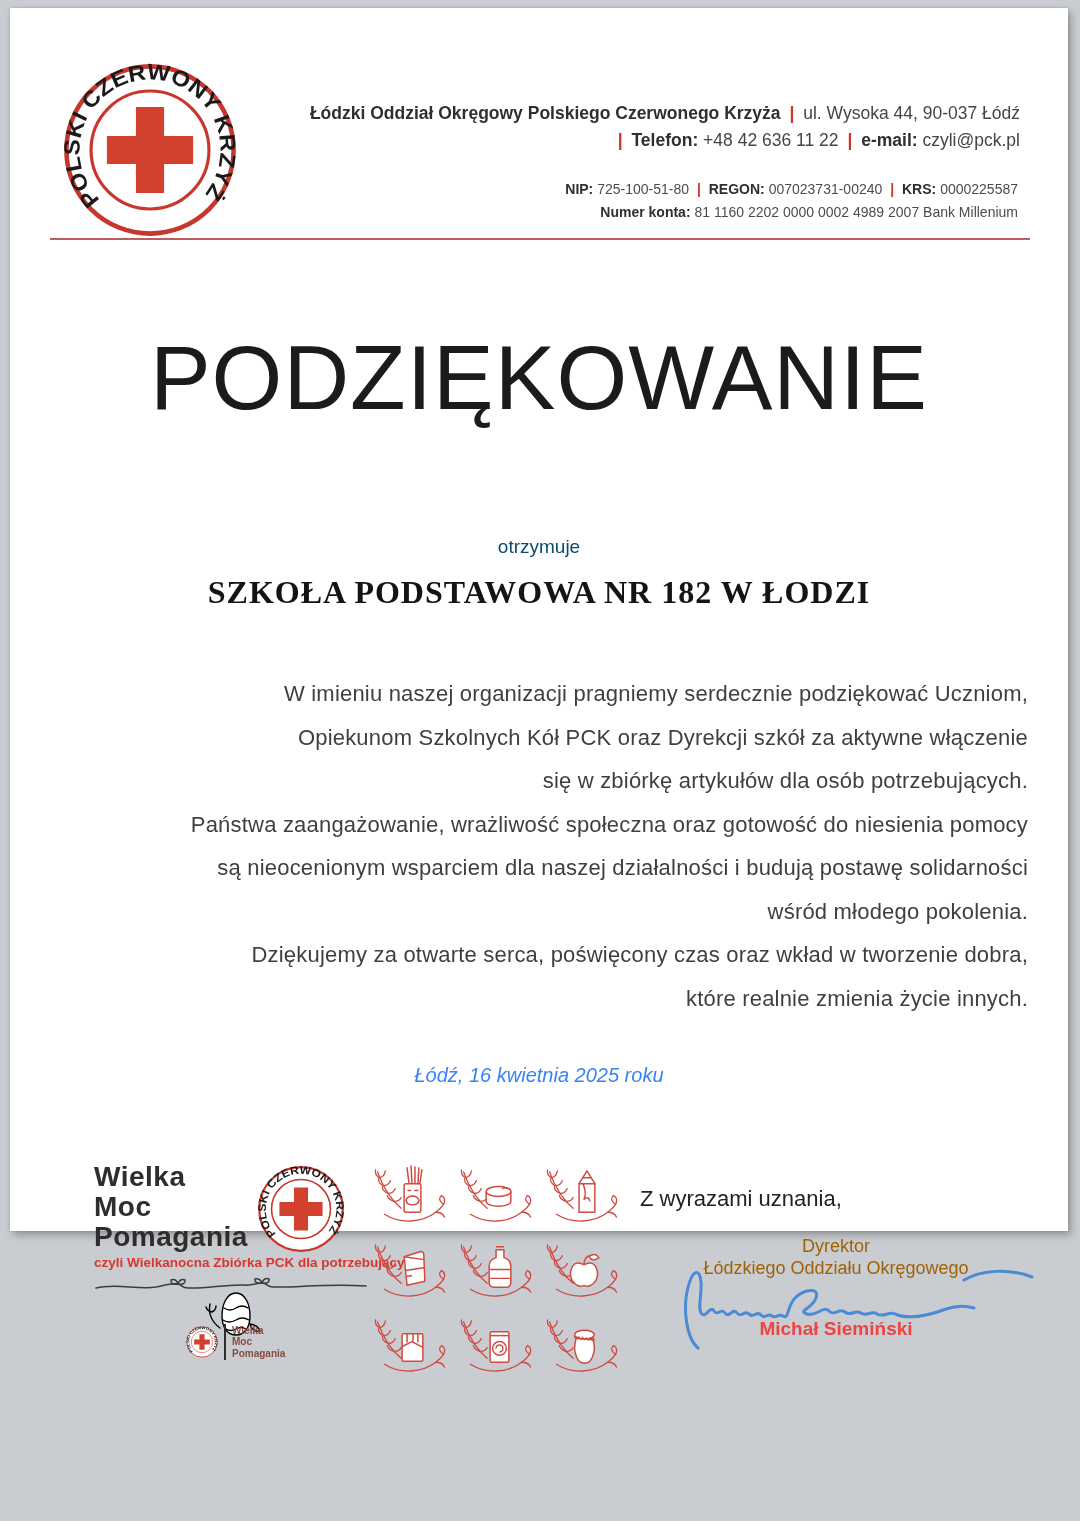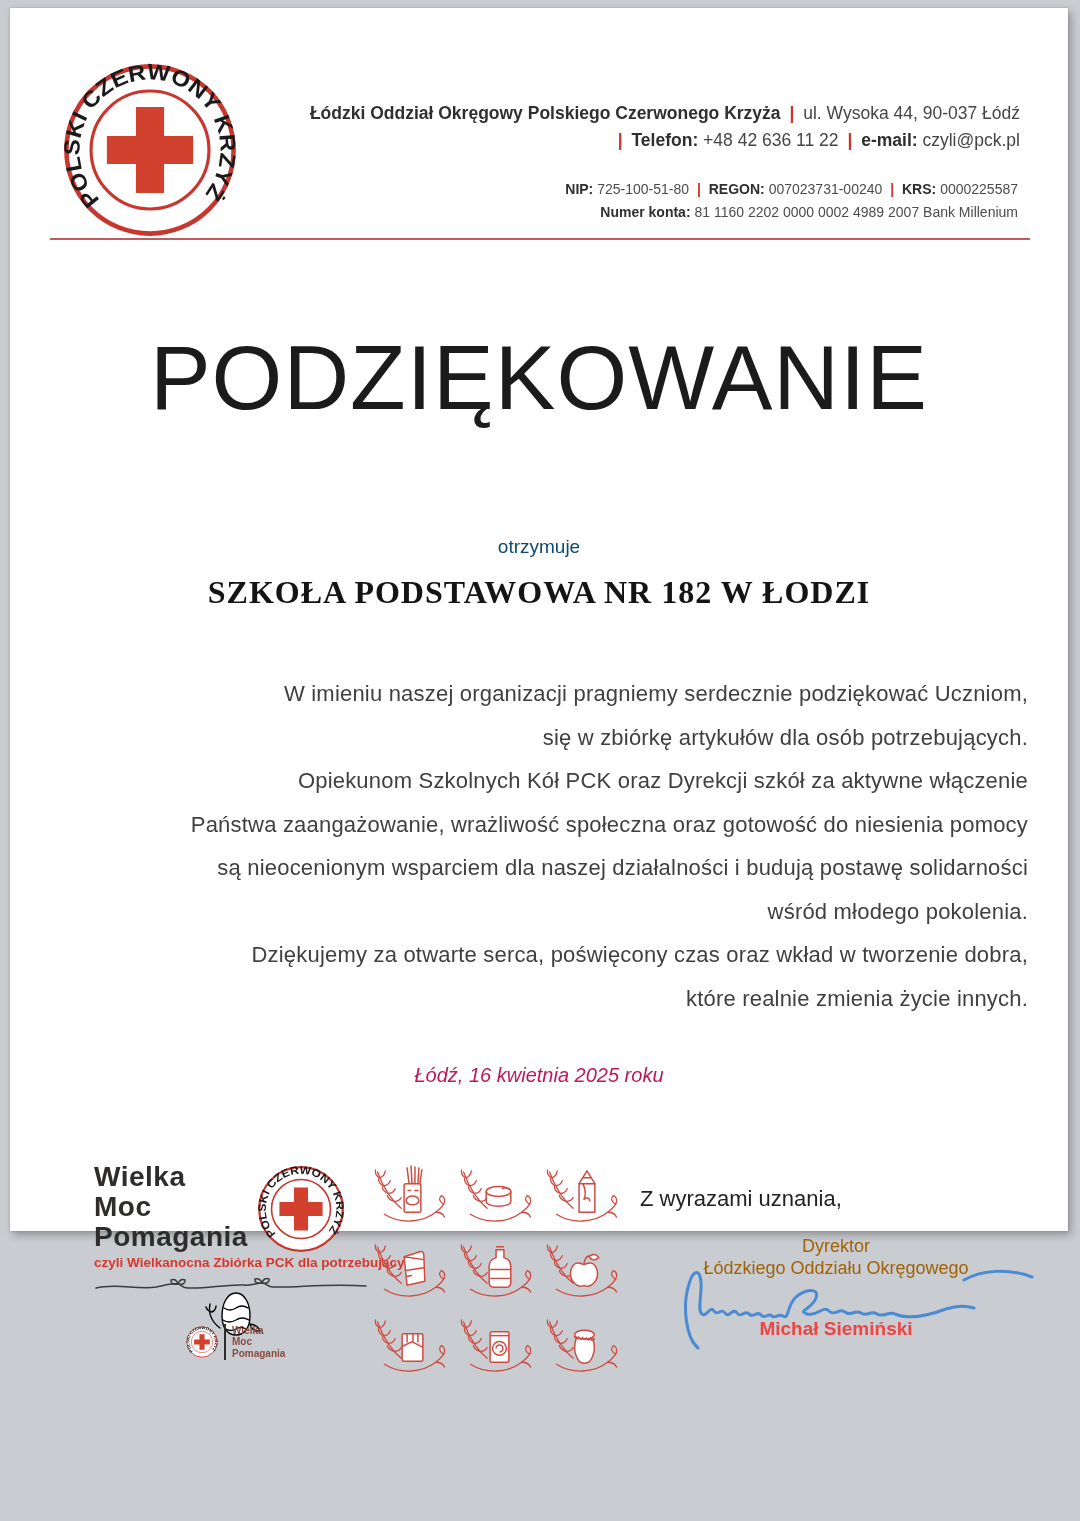--- a/index.html
+++ b/index.html
@@ -45,21 +45,21 @@
     position:absolute; left:0; right:0; top:566px; text-align:center;
     font-family:"Liberation Serif", serif; font-weight:bold;
     font-size:32px; letter-spacing:1px; color:#141414;
   }
   .body-text {
     position:absolute; left:40px; right:40px; top:664px; text-align:right;
     font-size:22px; line-height:43.5px; color:#3f3f3f; letter-spacing:.2px;
   }
   .date-line {
     position:absolute; left:0; right:0; top:1056px; text-align:center;
-    font-style:italic; font-size:20px; color:#be185d;
+    font-style:italic; font-size:20px; color:#3b82f6;
   }
   
   .camp-title {
     position:absolute; left:84px; top:1154px;
     font-size:28px; font-weight:bold; line-height:30px; color:#2e2d2c;
     letter-spacing:.5px;
   }
   .logo-mini { position:absolute; left:247px; top:1157px; width:88px; height:88px; }
   .camp-tagline {
     position:absolute; left:84px; top:1247px; width:274px; text-align:center;
@@ -254,22 +254,22 @@
   </div>
 
   <div class="divider"></div>
 
   <div class="title">PODZIĘKOWANIE</div>
   <div class="subtitle">otrzymuje</div>
   <div class="recipient">SZKOŁA PODSTAWOWA NR 182 W ŁODZI</div>
 
   <div class="body-text">
     <div>W imieniu naszej organizacji pragniemy serdecznie podziękować Uczniom,</div>
+    <div>Opiekunom Szkolnych Kół PCK oraz Dyrekcji szkół za aktywne włączenie</div>
     <div>się w zbiórkę artykułów dla osób potrzebujących.</div>
-    <div>Opiekunom Szkolnych Kół PCK oraz Dyrekcji szkół za aktywne włączenie</div>
     <div>Państwa zaangażowanie, wrażliwość społeczna oraz gotowość do niesienia pomocy</div>
     <div>są nieocenionym wsparciem dla naszej działalności i budują postawę solidarności</div>
     <div>wśród młodego pokolenia.</div>
     <div>Dziękujemy za otwarte serca, poświęcony czas oraz wkład w tworzenie dobra,</div>
     <div>które realnie zmienia życie innych.</div>
   </div>
 
   <div class="date-line">Łódź, 16 kwietnia 2025 roku</div>
 
   <div class="camp-title">

